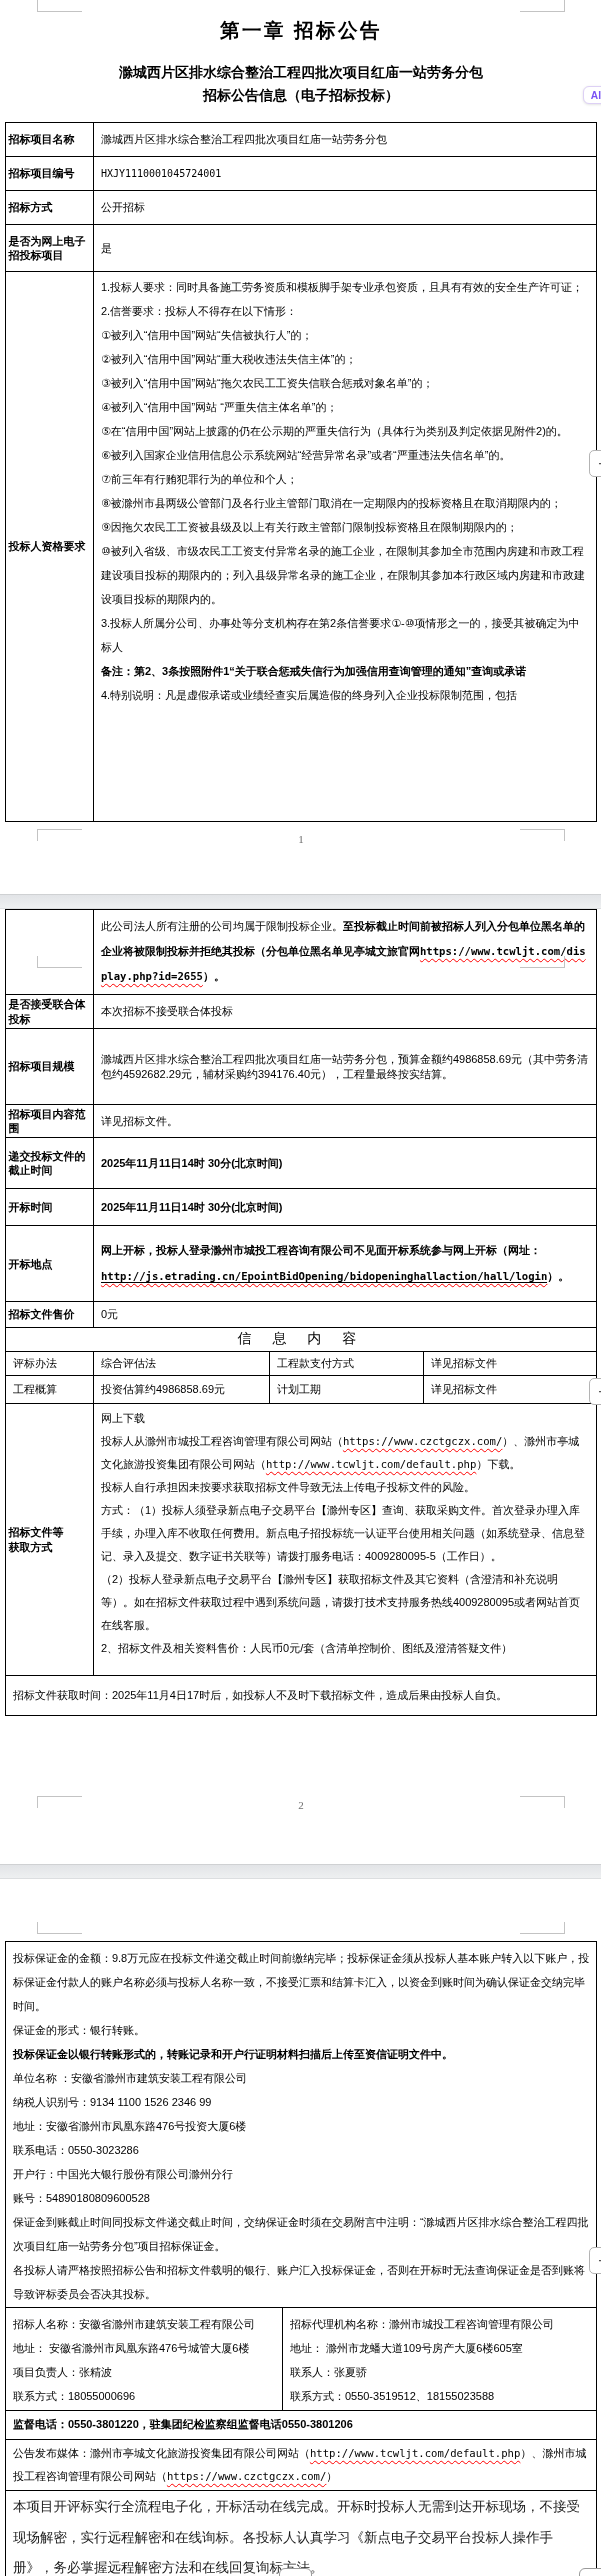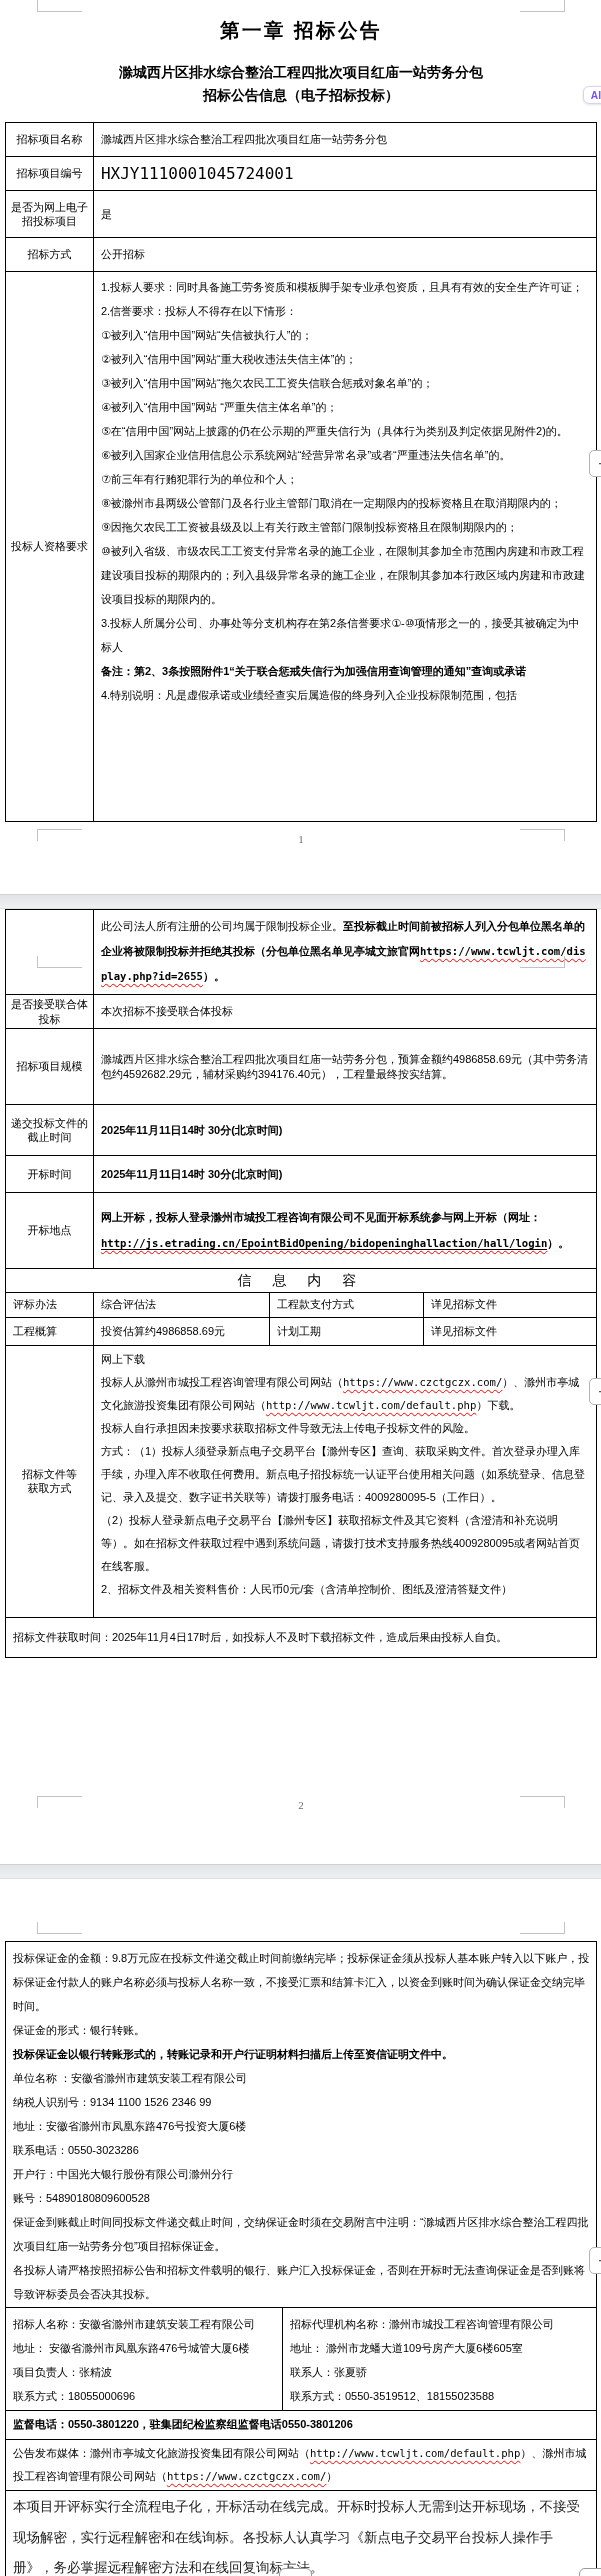--- a/index.html
+++ b/index.html
@@ -11,28 +11,28 @@
   .p3{height:697px;padding-top:62px;}
   .gap{height:15.2px;background:linear-gradient(180deg,#e2e4e7,#eef0f1);border-top:0.8px solid #cfd1d3;border-bottom:0.8px solid #dcdee0;box-sizing:border-box;}
   .g2{height:14.4px;}
   .chapter{text-align:center;font-size:19.5px;font-weight:bold;letter-spacing:2.5px;margin:3.4px 0 0 0;}
   .doctitle{text-align:center;font-size:14px;font-weight:bold;line-height:23px;margin:17px 0 0 0;}
   table{border-collapse:collapse;table-layout:fixed;width:591px;margin-left:5.1px;}
   .tbl{margin-top:15.2px;}
   td{border:0.8px solid #000;padding:1.7px 6.8px;font-size:11px;vertical-align:middle;overflow:hidden;box-sizing:border-box;word-break:break-all;}
   .outer td{border:0.8px solid #000;}
   table.outer{border:1.7px solid #000;}
-  .lab{text-align:center;padding:1.7px 2.5px;line-height:14.4px;}
+  .lab{text-align:left;padding:1.7px 2.5px;line-height:14.4px;font-weight:bold;}
   .cell p{margin:0;}
   .lh28 p{line-height:24px;}
   .lh30 p{line-height:25.4px;}
   .lh27 p{line-height:23px;}
   .b{font-weight:bold;}
   .ctr{text-align:left;}
-  .mono{font-family:"DejaVu Sans Mono","Liberation Mono",monospace;font-size:16px;}
+  .mono{font-family:"DejaVu Sans Mono","Liberation Mono",monospace;font-size:10px;}
   .url{font-family:"DejaVu Sans Mono","Liberation Mono",monospace;font-size:10.6px;text-decoration:underline wavy red;text-decoration-thickness:0.8px;text-underline-offset:2.5px;}
   .usolid{border-bottom:1.2px solid #000;}
   .infohdr{letter-spacing:8.5px;text-align:center;font-size:14px;}
   .pagenum{position:absolute;left:0;width:100%;text-align:center;font-family:"Liberation Serif",serif;font-size:11px;color:#6f6f6f;}
   .mk{position:absolute;width:44px;height:11px;}
   .mtl{border-left:0.8px solid #c3c3c3;border-bottom:0.8px solid #c3c3c3;}
   .mtr{border-right:0.8px solid #c3c3c3;border-bottom:0.8px solid #c3c3c3;}
   .mbl{border-left:0.8px solid #c3c3c3;border-top:0.8px solid #c3c3c3;}
   .mbr{border-right:0.8px solid #c3c3c3;border-top:0.8px solid #c3c3c3;}
   .ai-badge{position:absolute;left:583px;top:86px;padding:2.5px 6.8px;background:#fff;border:0.8px solid #ddd0f5;border-radius:6px;color:#7a52f4;font-weight:bold;font-size:10.2px;box-shadow:0 0.8px 2.5px rgba(0,0,0,.13);}
@@ -63,27 +63,27 @@
         </colgroup>
       <tbody>
           <tr style="height:34px">
         <td class="lab">招标项目名称</td>
         <td class="cell">滁城西片区排水综合整治工程四批次项目红庙一站劳务分包</td>
       </tr>
       <tr style="height:34px">
         <td class="lab">招标项目编号</td>
         <td class="cell mono">HXJY1110001045724001</td>
       </tr>
+      <tr style="height:34px">
+        <td class="lab">招标方式</td>
+        <td class="cell">公开招标</td>
+      </tr>
       <tr style="height:47px">
         <td class="lab">是否为网上电子招投标项目</td>
         <td class="cell">是</td>
-      </tr>
-      <tr style="height:34px">
-        <td class="lab">招标方式</td>
-        <td class="cell">公开招标</td>
       </tr>
       <tr>
         <td class="lab" style="height:550px">投标人资格要求</td>
         <td class="cell lh28" style="vertical-align:top;padding-top:3.4px">
           <p>1.投标人要求：同时具备施工劳务资质和模板脚手架专业承包资质，且具有有效的安全生产许可证；</p>
           <p>2.信誉要求：投标人不得存在以下情形：</p>
           <p>①被列入“信用中国”网站“失信被执行人”的；</p>
           <p>②被列入“信用中国”网站“重大税收违法失信主体”的；</p>
           <p>③被列入“信用中国”网站“拖欠农民工工资失信联合惩戒对象名单”的；</p>
           <p>④被列入“信用中国”网站 “严重失信主体名单”的；</p>
@@ -127,37 +127,45 @@
         </td>
       </tr>
       <tr style="height:34px">
         <td class="lab">是否接受联合体投标</td>
         <td colspan="3" class="cell">本次招标不接受联合体投标</td>
       </tr>
       <tr>
         <td class="lab" style="height:76px">招标项目规模</td>
         <td colspan="3" class="cell lh30">滁城西片区排水综合整治工程四批次项目红庙一站劳务分包，预算金额约4986858.69元（其中劳务清包约4592682.29元，辅材采购约394176.40元），工程量最终按实结算。</td>
       </tr>
+      <tr style="height:31px">
+        <td class="lab">招标项目内容范围</td>
+        <td colspan="3" class="cell">详见招标文件。</td>
+      </tr>
       <tr>
         <td class="lab" style="height:51px">
           <div>递交投标文件的</div>
           <div>截止时间</div>
         </td>
         <td colspan="3" class="cell b">2025年11月11日14时 30分(北京时间)</td>
       </tr>
       <tr style="height:37px">
         <td class="lab">开标时间</td>
         <td colspan="3" class="cell b">2025年11月11日14时 30分(北京时间)</td>
       </tr>
       <tr>
         <td class="lab" style="height:76px">开标地点</td>
         <td colspan="3" class="cell lh30">
           <p><span class="b">网上开标，投标人登录滁州市城投工程咨询有限公司不见面开标系统参与网上开标（网址：</span></p>
           <p><span class="url usolid b">http://js.etrading.cn/EpointBidOpening/bidopeninghallaction/hall/login</span><span class="b">）。</span></p>
         </td>
+      </tr>
+      <tr style="height:25.4px">
+        <td class="lab">招标文件售价</td>
+        <td colspan="3" class="cell">0元</td>
       </tr>
       <tr style="height:24px">
         <td colspan="4" class="infohdr">信 息 内 容</td>
       </tr>
       <tr style="height:24.5px">
         <td class="ctr">评标办法</td>
         <td class="ctr">综合评估法</td>
         <td class="ctr">工程款支付方式</td>
         <td class="ctr">详见招标文件</td>
       </tr>

